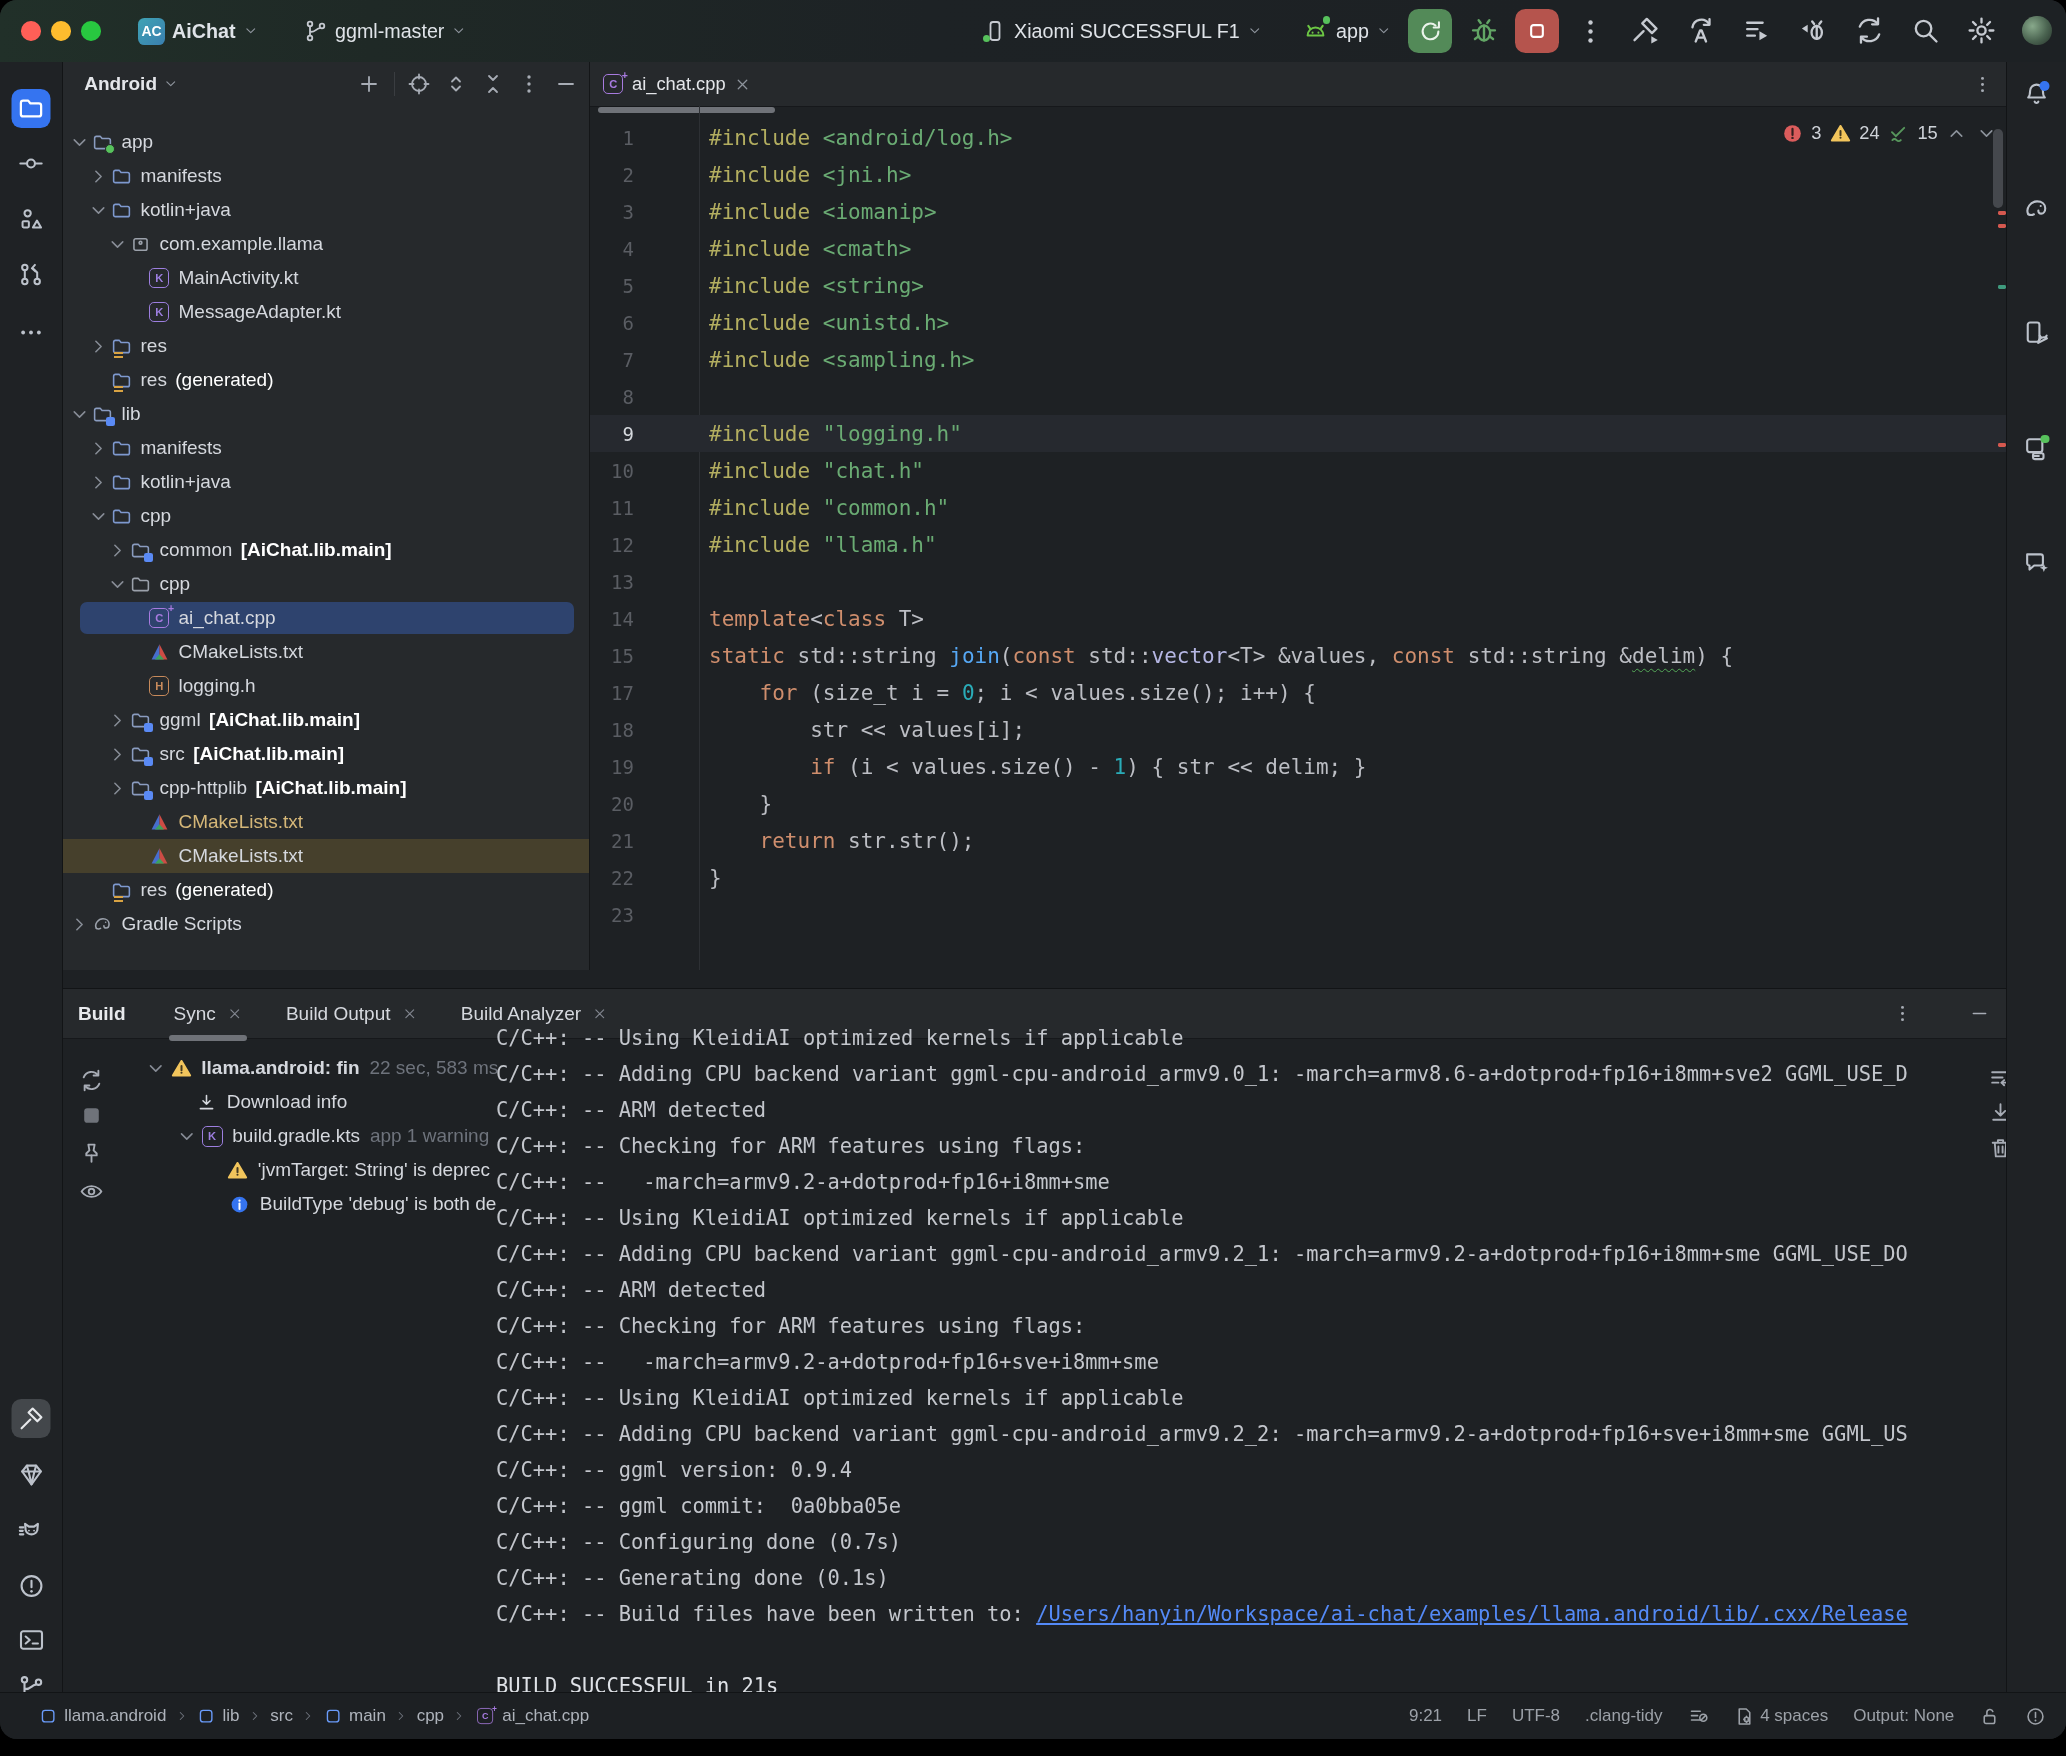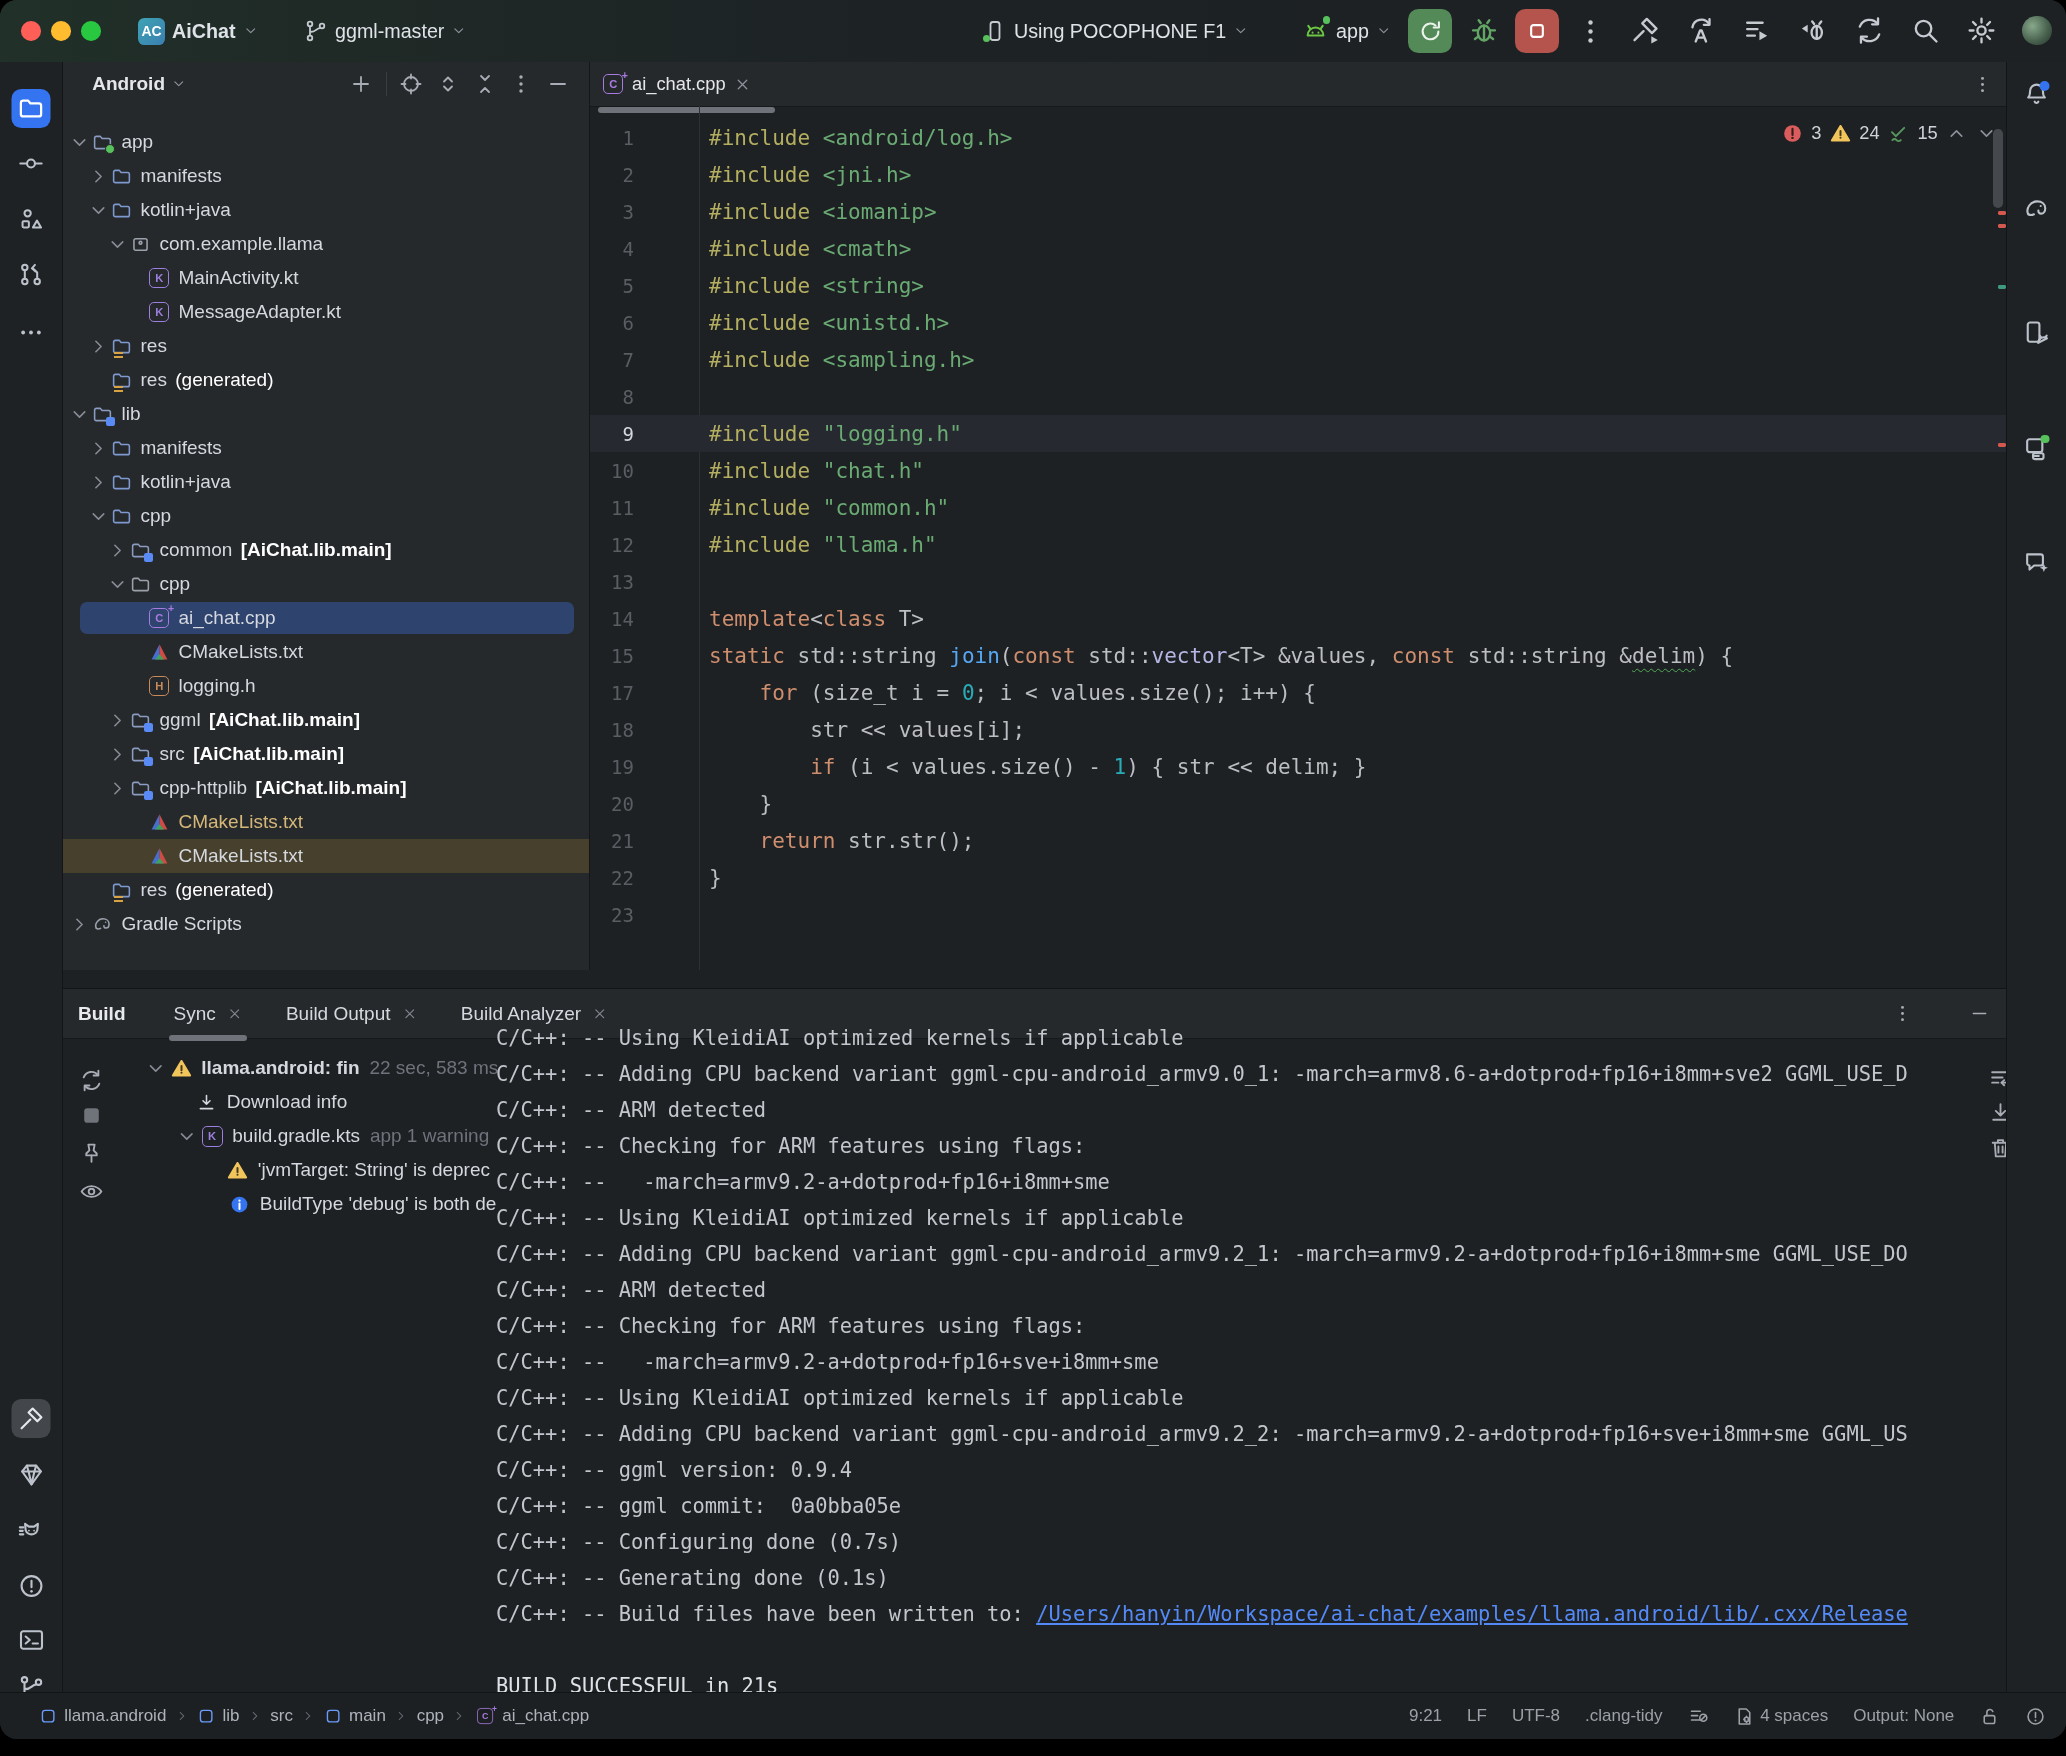--- a/index.html
+++ b/index.html
@@ -31,21 +31,21 @@
   #right-stripe{right:0;width:59px;border-left:0.7px solid #121416;}
   .stripe-btn{position:absolute;left:50%;transform:translateX(-50%);width:39px;height:39px;border-radius:9.8px;
     display:flex;align-items:center;justify-content:center;color:#bcc2cb;}
   .stripe-btn .ic{width:28px;height:28px;}
   .stripe-btn.active-blue{background:#3574f0;color:#fff;}
   .stripe-btn.active-grey{background:#43474b;color:#e6e8eb;}
   .dot-badge{position:absolute;border-radius:50%;}
   
   #project-panel{position:absolute;top:62px;left:62px;width:527px;bottom:769px;background:#26292c;
      border-right:0.7px solid #141618;overflow:hidden;}
-  .panel-head{height:44px;display:flex;align-items:center;padding:0 19px;}
+  .panel-head{height:44px;display:flex;align-items:center;padding:0 11px;}
   .panel-title{font-size:19px;font-weight:600;color:#e4e6ea;margin-left:11.2px;}
   .panel-tools{margin-left:auto;display:flex;align-items:center;gap:12.7px;color:#a7acb5;}
   .panel-tools .ic{width:24px;height:24px;}
   .vsep{width:0.7px;height:24px;background:#3a3d41;}
   .tree{position:absolute;top:63px;left:0;right:0;}
   .trow{position:relative;height:34px;display:flex;align-items:center;font-size:19px;color:#d5d8de;}
   .trow .chev{width:21px;height:21px;color:#878c96;}
   .trow .ticon{width:21px;height:21px;margin-left:2.1px;position:relative;}
   .trow .tlabel{margin-left:8.4px;white-space:nowrap;z-index:1;}
   .trow .tsuffix{margin-left:8.4px;color:#ffffff;white-space:nowrap;z-index:1;}
@@ -144,21 +144,21 @@
           </svg>
         </span>
     </div>
     <div class="tb-widget abs" style="left:983px">
       <span class="ic tbi" style="width:24px;height:24px;position:relative">
           <svg viewBox="0 0 24 24" fill="none" stroke="currentColor" stroke-width="1.8" stroke-linecap="round" stroke-linejoin="round">
             <rect x="7.5" y="3" width="9" height="18" rx="2.5"></rect>
           </svg>
           <span class="dot-badge" style="width:7px;height:7px;background:#57c25c;left:0;bottom:1.4px"></span>
         </span>
-      <span>Using POCOPHONE F1</span>
+      <span>Xiaomi SUCCESSFUL F1</span>
       <span class="ic chev">
           <svg viewBox="0 0 24 24" fill="none" stroke="currentColor" stroke-width="1.8" stroke-linecap="round" stroke-linejoin="round">
             <polyline points="6 9 12 15 18 9"></polyline>
           </svg>
         </span>
     </div>
     <div class="tb-widget abs" style="left:1302px">
       <span class="ic tbi" style="width:27px;height:27px;color:#6cc644;position:relative">
           <svg viewBox="0 0 24 24" fill="none" stroke="currentColor" stroke-width="1.8" stroke-linecap="round" stroke-linejoin="round">
             <path d="M5 15.5a7 7 0 0 1 14 0z"></path>

